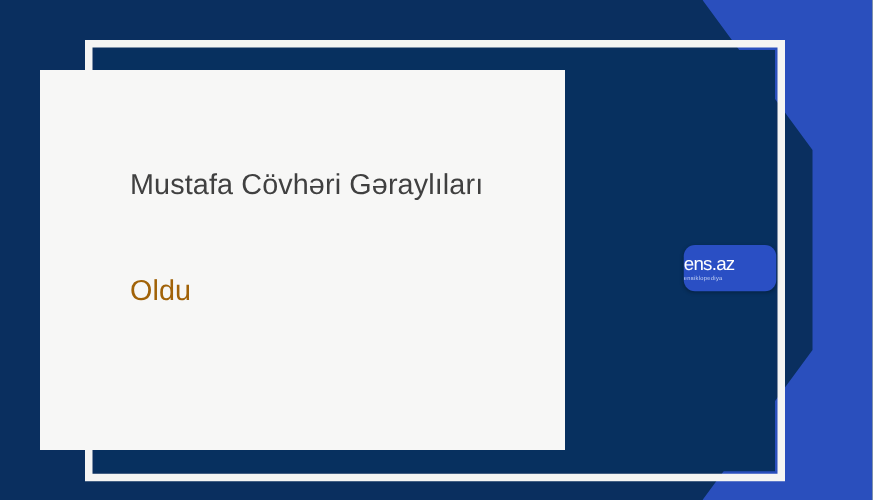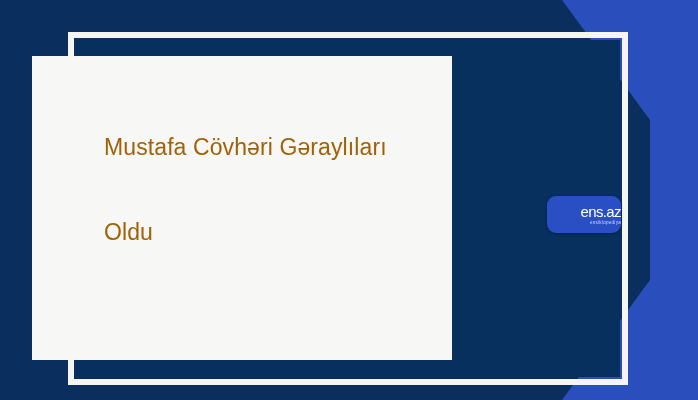--- a/index.html
+++ b/index.html
@@ -66,21 +66,21 @@
     background: #f7f7f6;
   }
 
   .card-text {
     position: absolute;
     left: 72px;
     top: 76px;
     width: 320px;
   }
   .headline {
-    color: #a16207;
+    color: #404040;
     font-size: 23px;
     line-height: 1.33;
     font-weight: 400;
     margin: 0;
     letter-spacing: 0.1px;
   }
   .subline {
     color: #a16207;
     font-size: 23px;
     line-height: 1.33;
@@ -93,21 +93,21 @@
   .logo-badge {
     position: absolute;
     left: 547px;
     top: 196px;
     width: 74px;
     height: 37px;
     background: #2a4fc4;
     border-radius: 9px;
     display: flex;
     flex-direction: column;
-    align-items: flex-end;
+    align-items: flex-start;
     justify-content: center;
     box-shadow: 0 1px 3px rgba(0,0,0,0.25);
   }
   .logo-word {
     color: #ffffff;
     font-size: 15px;
     letter-spacing: -0.6px;
     line-height: 1;
     font-weight: 400;
   }

